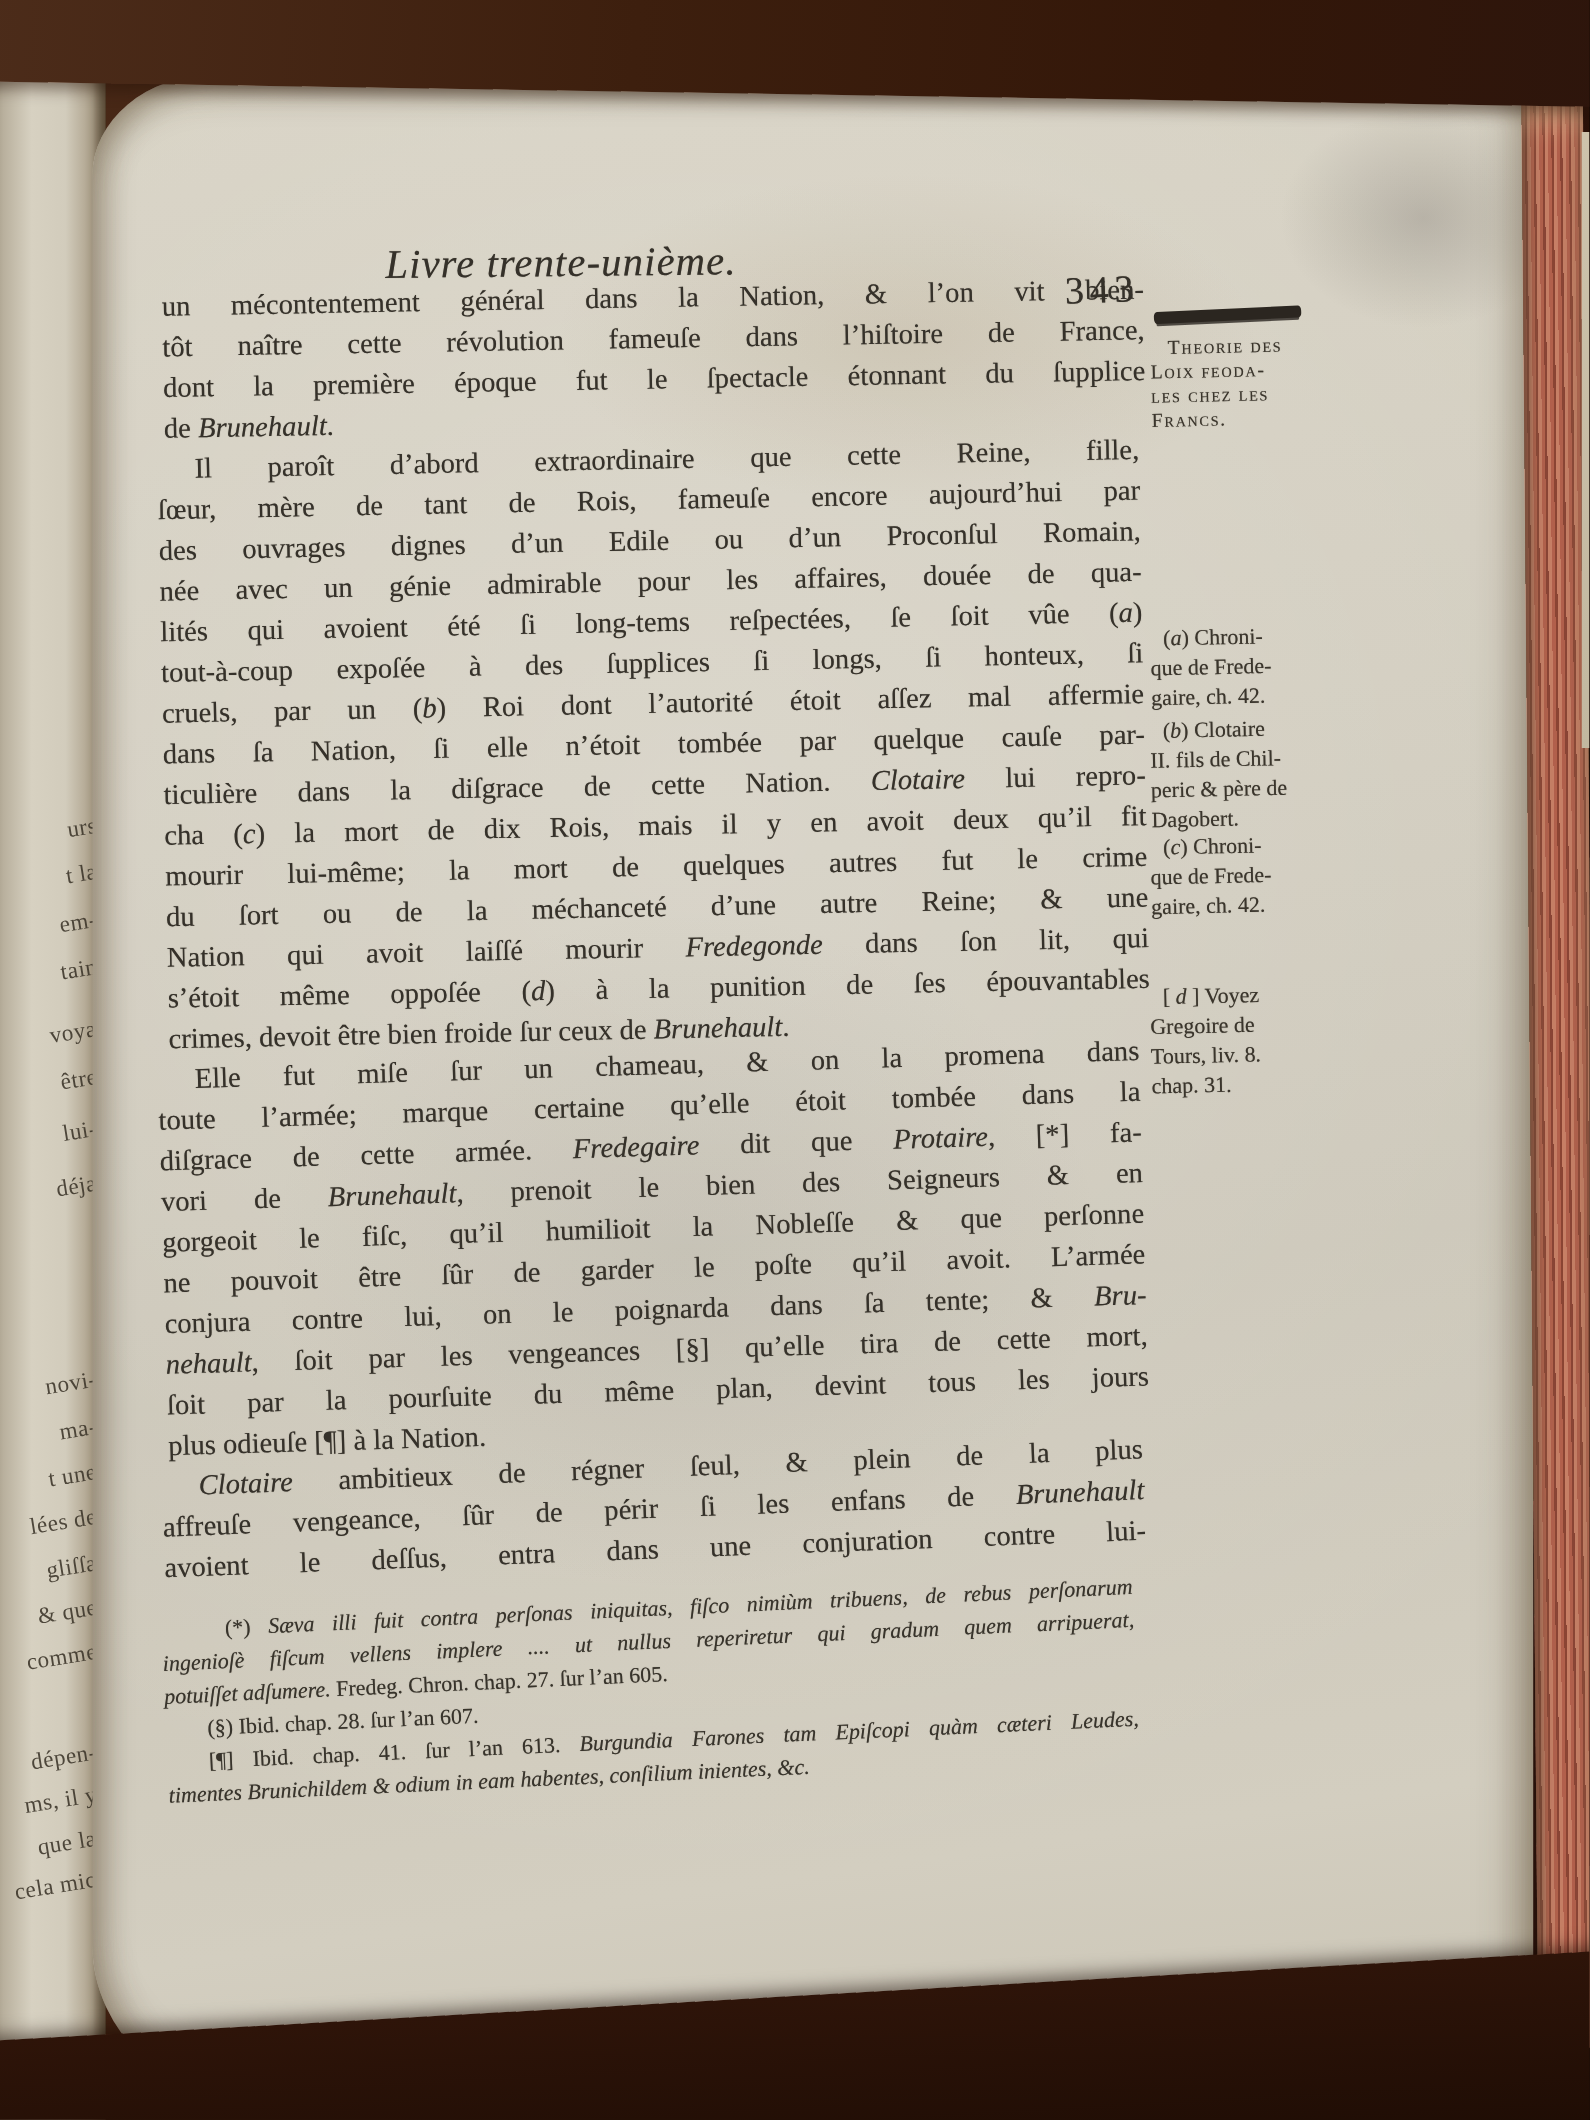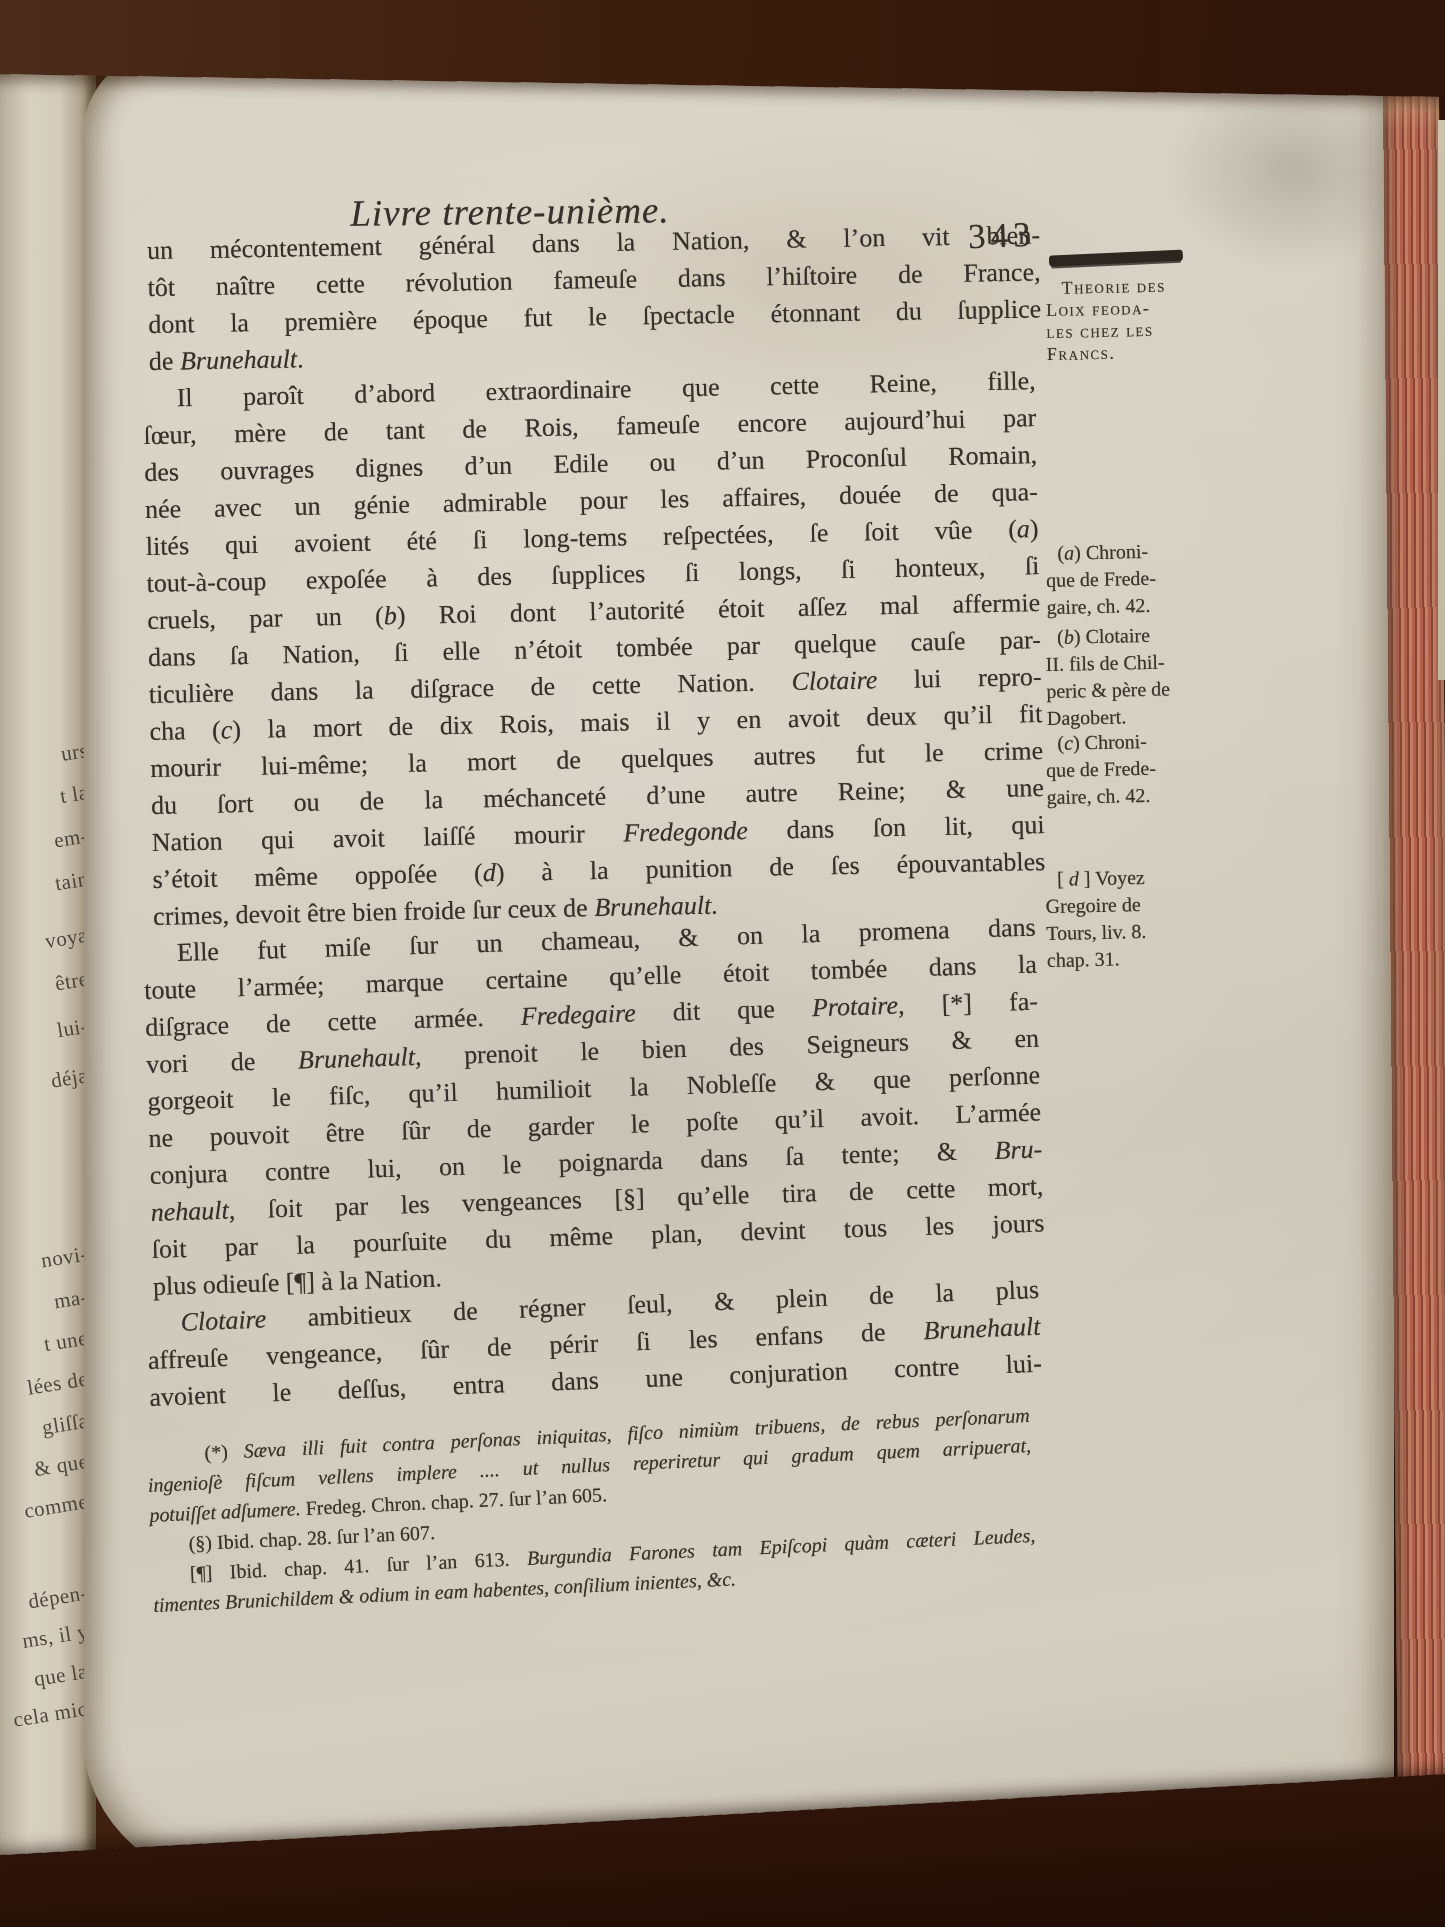--- a/index.html
+++ b/index.html
@@ -8,21 +8,21 @@
   
   .wood{position:absolute;inset:0;
         background:linear-gradient(100deg,#4a2a18 0%,#3b1d0e 35%,#2e1408 65%,#27110b 100%);}
   
   .left-strip{position:absolute;left:0;top:40px;width:96px;height:1887px;z-index:2;overflow:hidden;
         background:linear-gradient(90deg,#b5ac99 0%,#d7d1c1 30%,#d2ccbc 62%,#ab9f89 88%,#7c6e58 100%);
         box-shadow:inset -8px 0 10px rgba(52,36,18,.45);}
   .frag{position:absolute;right:8px;white-space:nowrap;font-size:21px;color:rgba(58,51,40,.88);
         transform:rotate(-9deg);letter-spacing:.5px;}
   
-  .page{position:absolute;left:84px;top:40px;width:1310px;height:1850px;z-index:3;overflow:hidden;
+  .page{position:absolute;left:84px;top:68px;width:1310px;height:1850px;z-index:3;overflow:hidden;
         border-radius:110px 30px 60px 170px / 92px 26px 50px 150px;
         background:
           radial-gradient(130% 90% at 42% 36%, rgba(255,255,255,.18), rgba(255,255,255,0) 60%),
           linear-gradient(172deg,#d8d3c5 0%,#d2cdbf 35%,#ccc7b9 60%,#d3cec0 85%,#c9c3b3 100%);
         box-shadow:inset 0 16px 30px rgba(80,58,28,.25),
                    inset -18px 0 38px rgba(80,58,34,.28),
                    inset 14px 0 26px rgba(80,58,34,.20),
                    inset 0 -20px 34px rgba(80,58,34,.20);}
   .stain{position:absolute;border-radius:50%;pointer-events:none;}
   .stain.s1{left:420px;top:90px;width:640px;height:300px;

